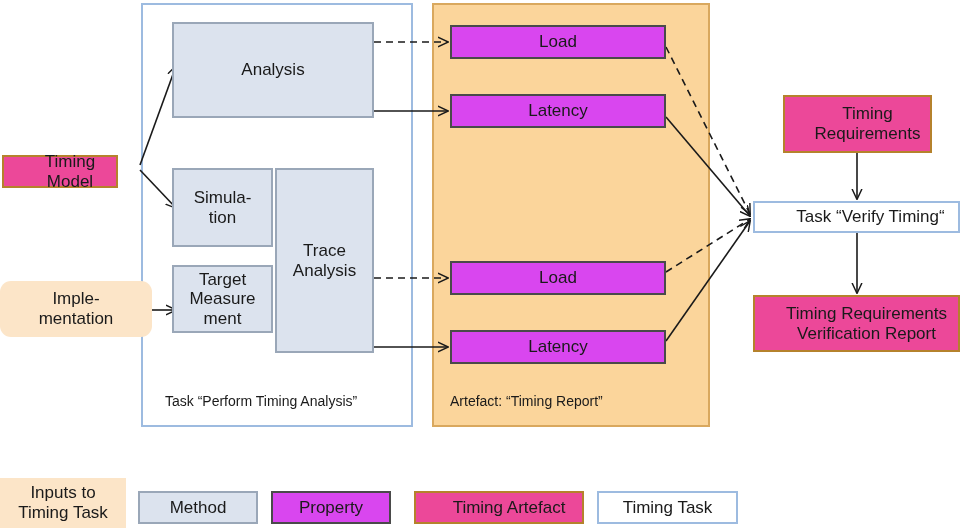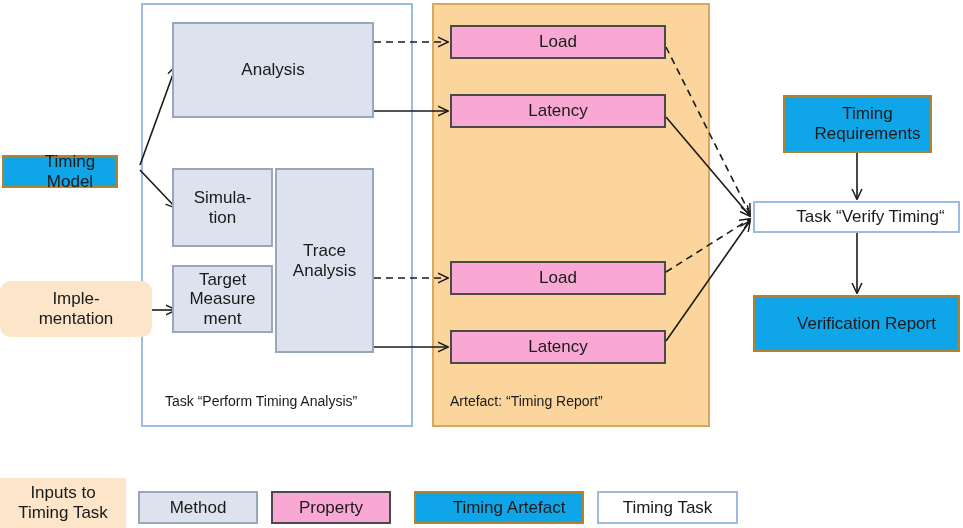--- a/index.html
+++ b/index.html
@@ -44,27 +44,27 @@
     white-space: nowrap;
   }
   
   .method {
     background: #dce3ee;
     border: 2px solid #9aa7b8;
     font-size: 17px;
   }
   
   .property {
-    background: #f9a8d4;
+    background: #d946ef;
     border: 2px solid #4a4a4a;
     font-size: 17px;
   }
   
   .artefact {
-    background: #0ea5e9;
+    background: #ec4899;
     border: 2px solid #b5822c;
     font-size: 17px;
     font-weight: 400;
     padding-left: 20px;
   }
   
   .task {
     background: #ffffff;
     border: 2px solid #9dbbe0;
     font-size: 17px;
@@ -191,20 +191,21 @@
   <div class="box artefact" style="left:783px; top:95px; width:149px; height:58px; flex-direction:column;">
     <span>Timing</span>
     <span>Requirements</span>
   </div>
 
   <div class="box task" style="left:753px; top:201px; width:207px; height:32px;padding-left:28px;">
     <span>Task “Verify Timing“</span>
   </div>
 
   <div class="box artefact" style="left:753px; top:295px; width:207px; height:57px; flex-direction:column;">
+    <span>Timing Requirements</span>
     <span>Verification Report</span>
   </div>
 
   <div class="legend-swatch input-pale" style="left:0px; top:478px; width:126px; height:50px; flex-direction:column;">
     <span>Inputs to</span>
     <span>Timing Task</span>
   </div>
 
   <div class="legend-swatch method" style="left:138px; top:491px; width:120px; height:33px;">
     <span>Method</span>

